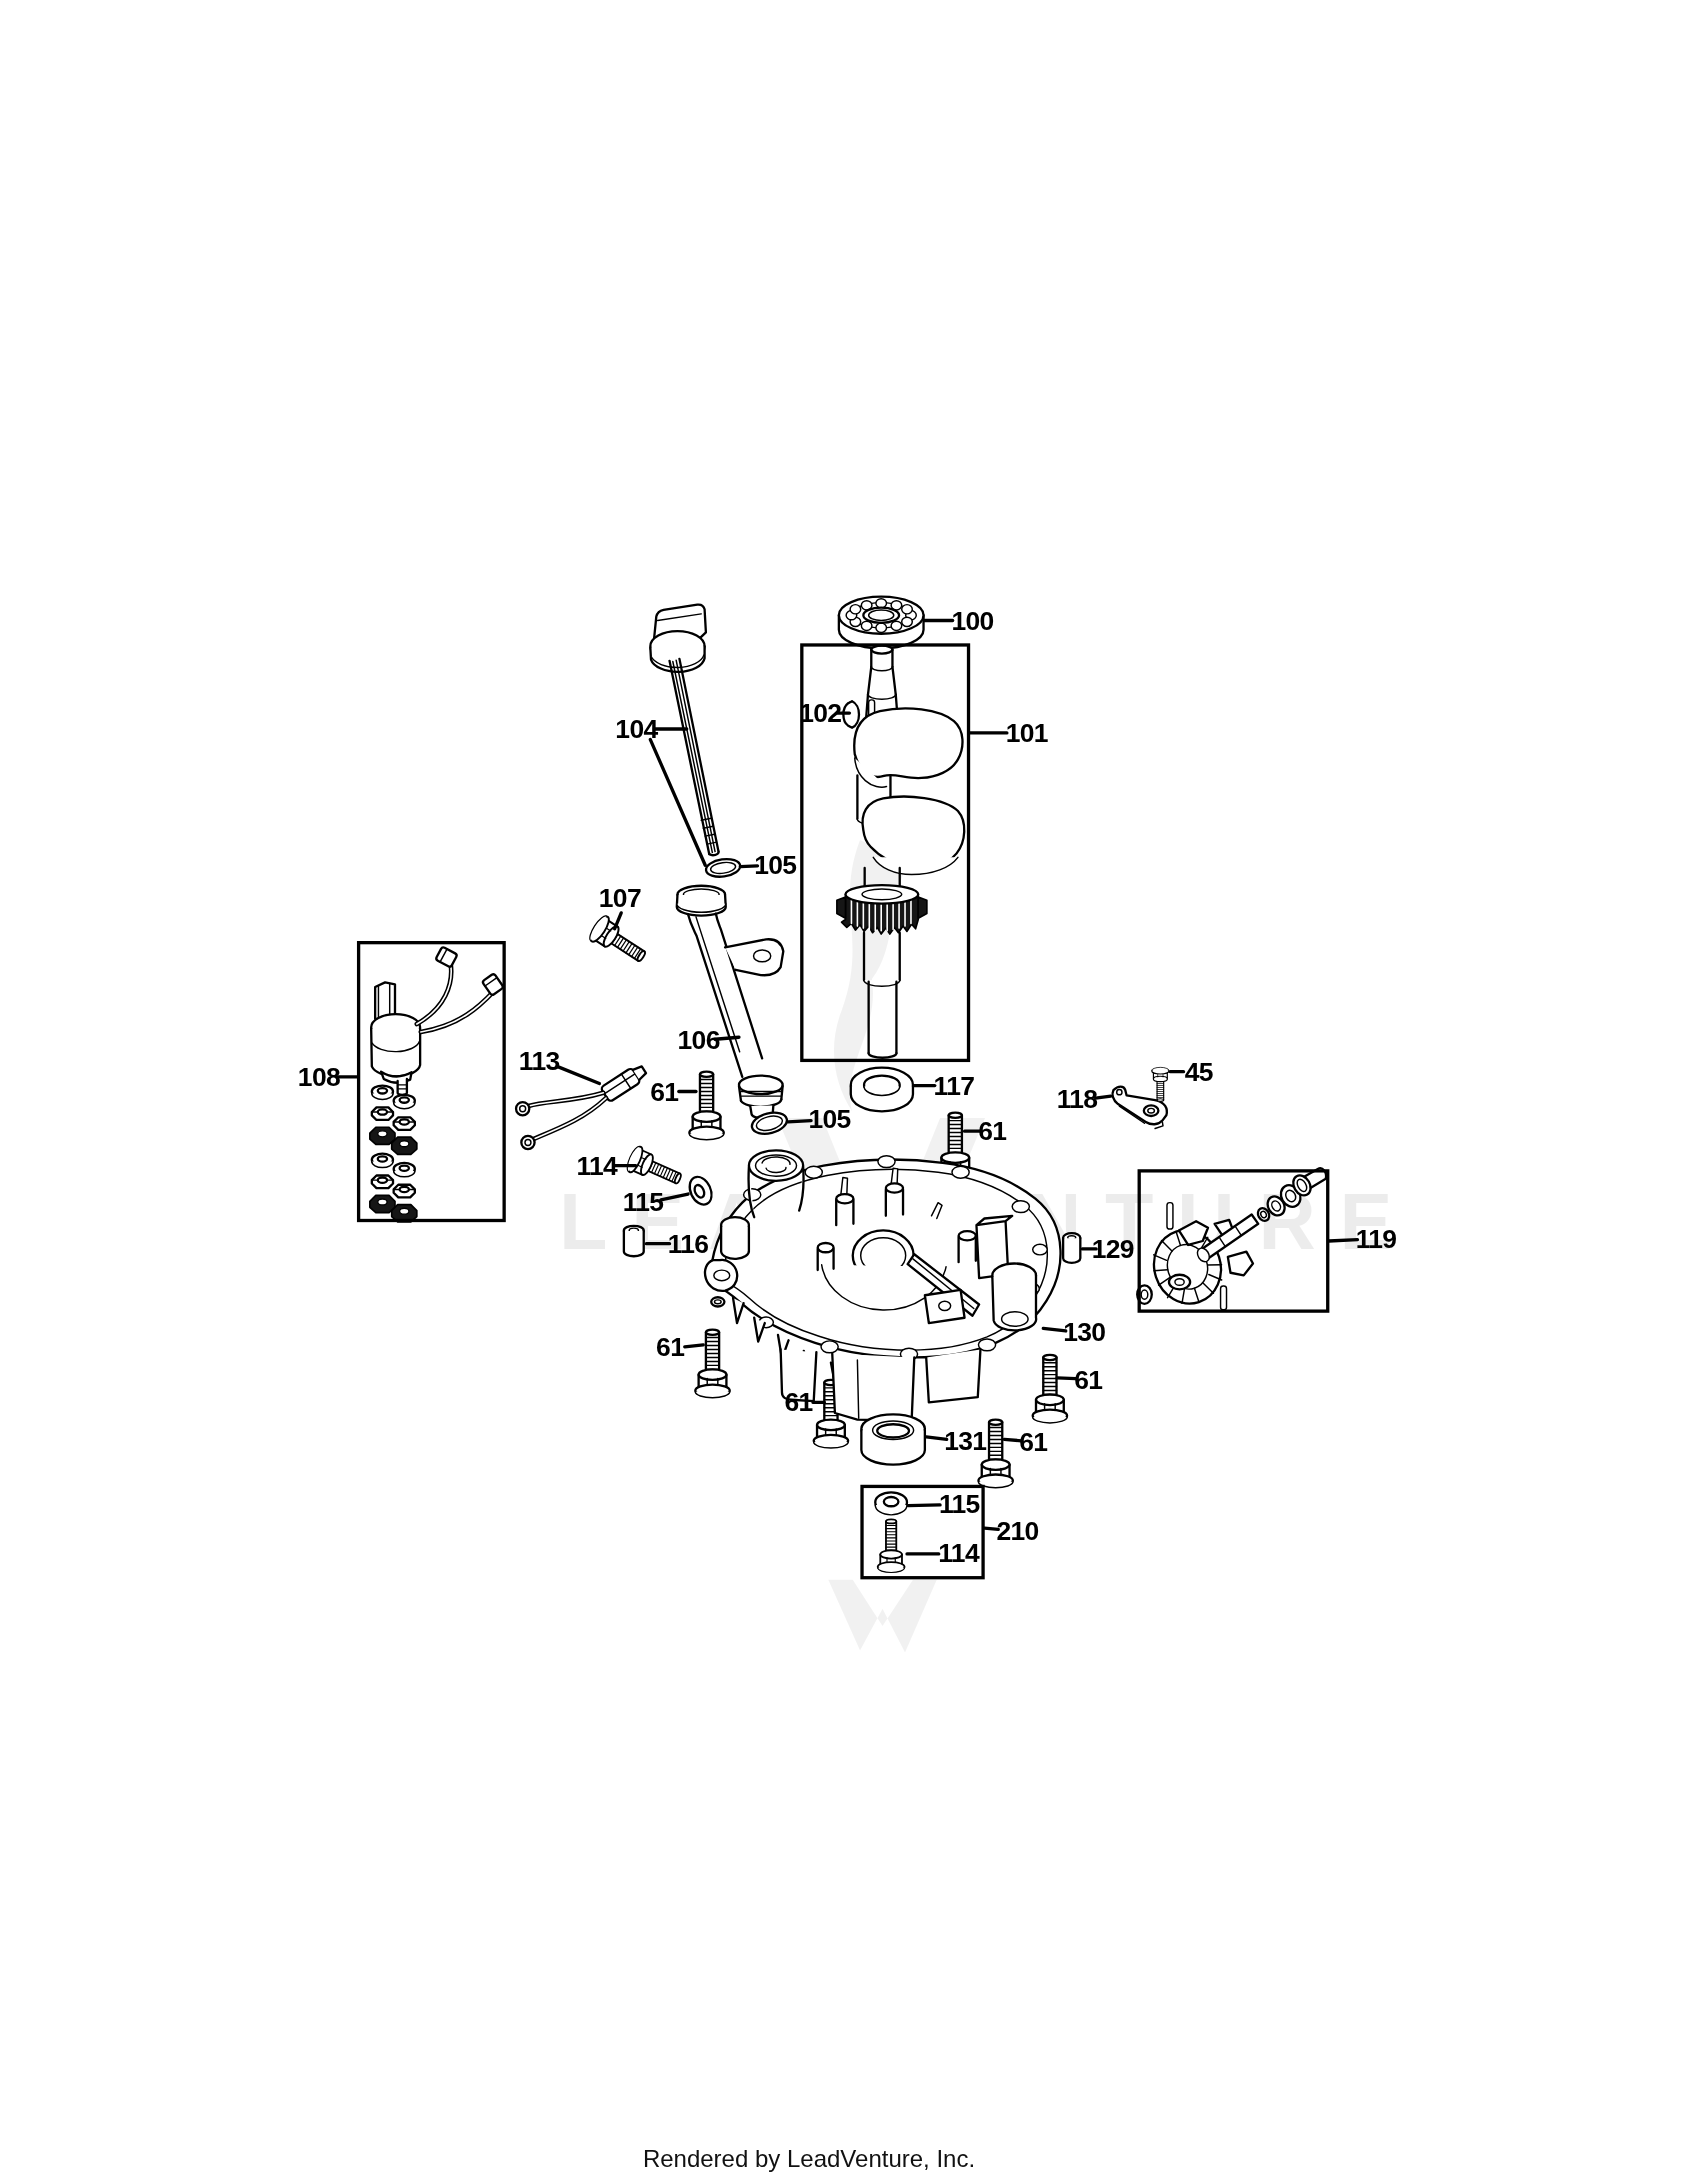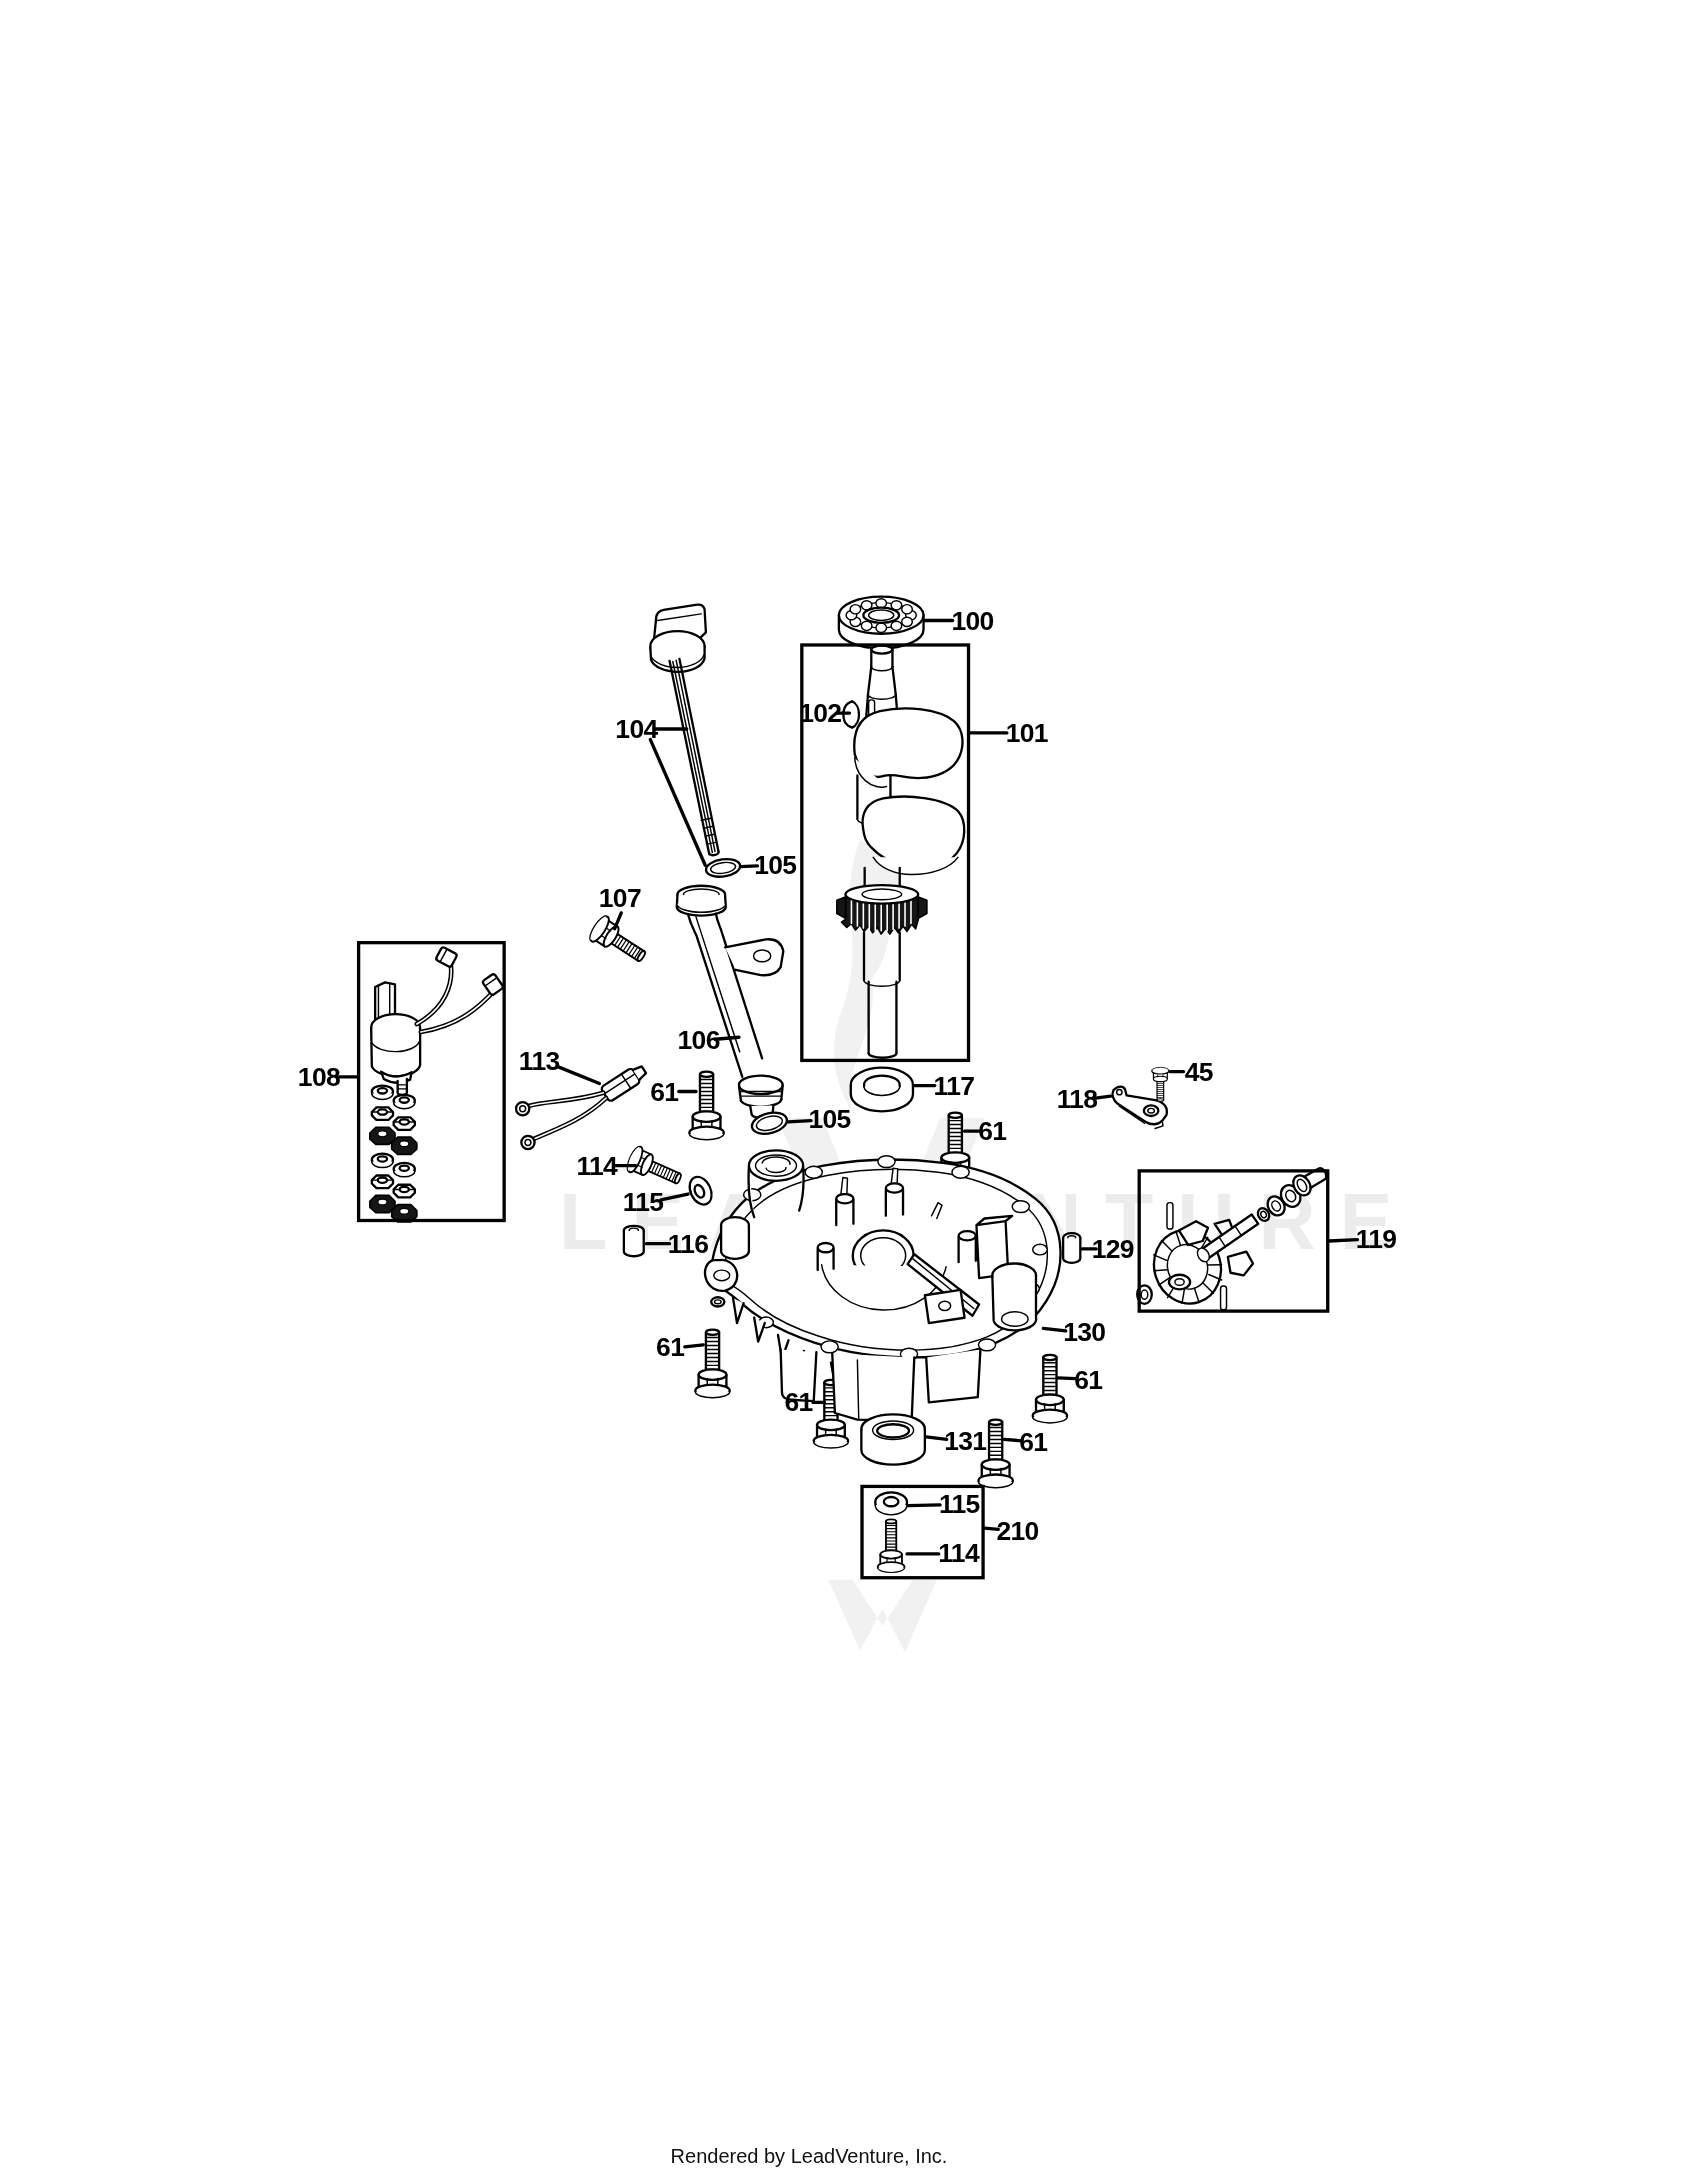--- a/index.html
+++ b/index.html
@@ -17,21 +17,21 @@
   }
   #labels-layer line{stroke:#000;stroke-width:5;stroke-linecap:round;}
   #boxes-layer rect{fill:none;stroke:#000;stroke-width:5;}
   .watermark-letters{
     font-family:"Liberation Sans",sans-serif;font-weight:bold;
     font-size:120px;letter-spacing:36px;fill:#000;opacity:0.07;
   }
   .watermark-shape{fill:#000;opacity:0.055;stroke:none;}
   #footer{
     position:absolute;top:2145px;left:0;width:1618px;text-align:center;
-    font-size:20px;color:#111;font-family:"Liberation Sans",sans-serif;
+    font-size:24px;color:#111;font-family:"Liberation Sans",sans-serif;
   }
 </style>
 </head>
 <body>
 
 <div id="diagram-wrap">
 <svg viewBox="0 0 2550 3300" xmlns="http://www.w3.org/2000/svg">
 
   <defs>
 

